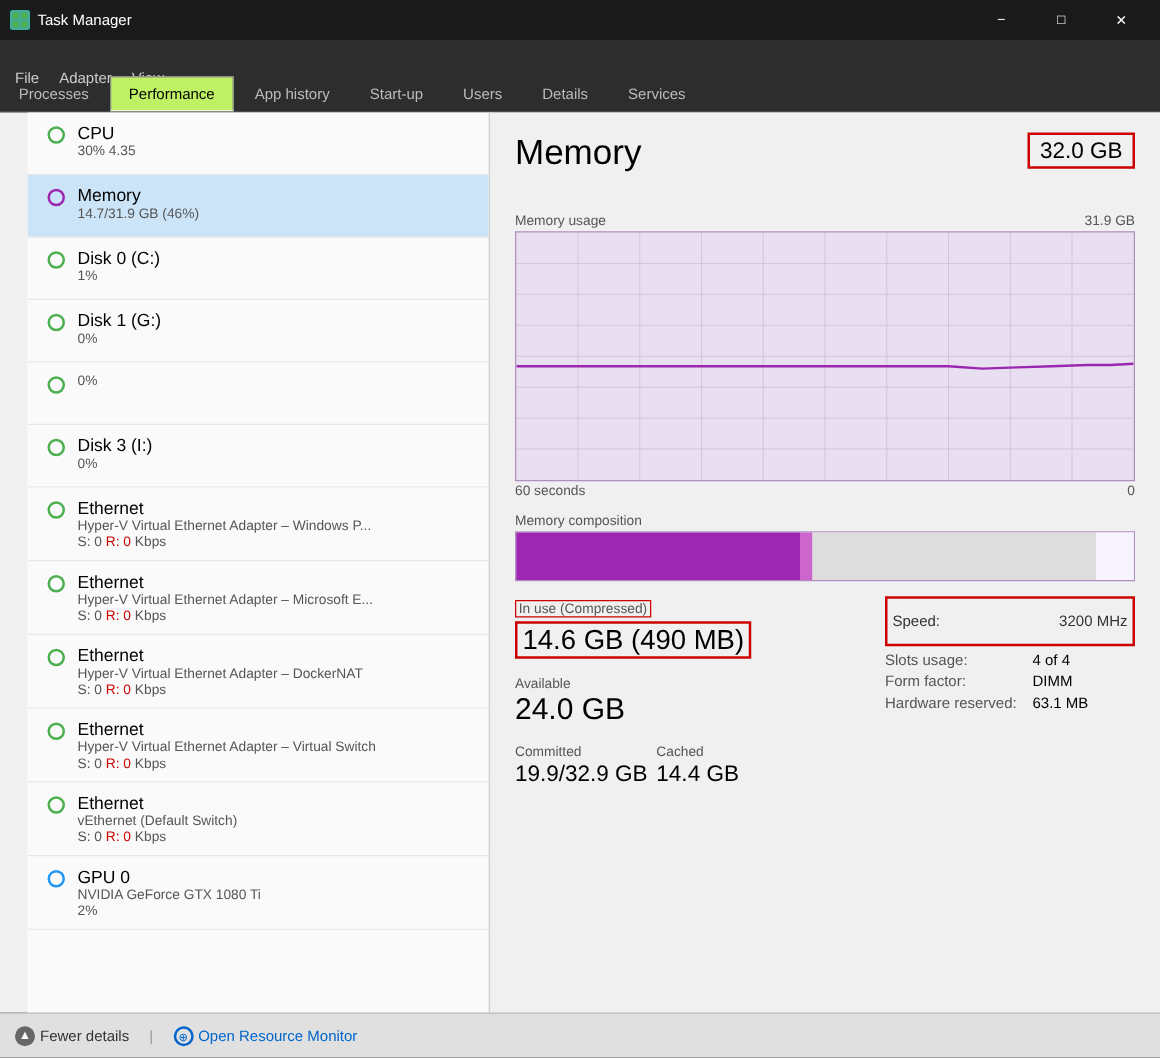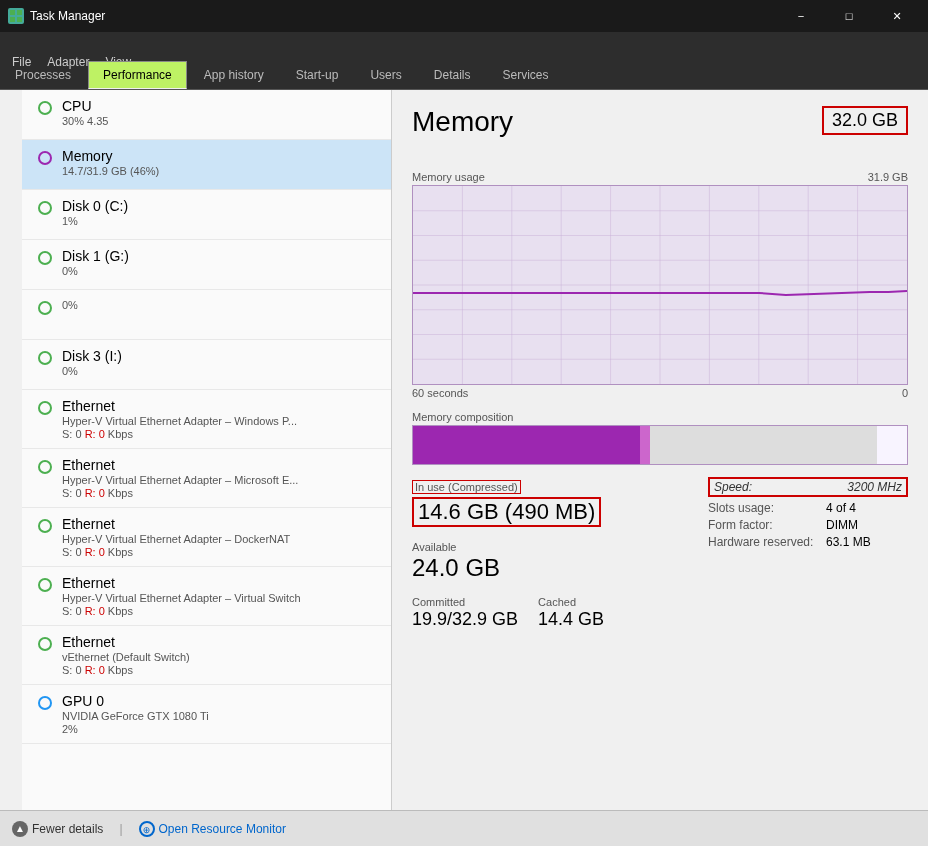--- a/index.html
+++ b/index.html
@@ -395,37 +395,37 @@
             <span>In use (Compressed)</span>
           </div>
           <div class="stat-value" style="font-size:22px; border: 2px solid #c00; display:inline-block; padding: 0 4px; margin-top:2px;">14.6 GB (490 MB)</div>
         </div>
 
         <div class="stat-block">
           <div class="stat-label">Available</div>
           <div class="stat-value">24.0 GB</div>
         </div>
 
-        <div style="display:flex; gap:20px;">
+        <div style="display:flex; gap:7px;">
           <div class="stat-block">
             <div class="stat-label">Committed</div>
             <div class="stat-value" style="font-size:18px;">19.9/32.9 GB</div>
           </div>
           <div class="stat-block">
             <div class="stat-label">Cached</div>
             <div class="stat-value" style="font-size:18px;">14.4 GB</div>
           </div>
         </div>
 
       </div>
 
       <div style="min-width:200px;">
         <div class="stat-table">
 
-          <div style="display:flex; justify-content:space-between; margin-bottom:4px; align-items:flex-end; border: 2px solid #c00; padding: 1px 4px; font-style: italic;">
+          <div style="display:flex; justify-content:space-between; margin-bottom:4px; align-items:flex-end; border: 2px solid #c00; padding: 11px 4px;">
             <span>Speed:</span>
             <span style="font-weight:normal;">3200 MHz</span>
           </div>
           <div class="stat-table-row">
             <span class="stat-table-key">Slots usage:</span>
             <span class="stat-table-val">4 of 4</span>
           </div>
           <div class="stat-table-row">
             <span class="stat-table-key">Form factor:</span>
             <span class="stat-table-val">DIMM</span>

